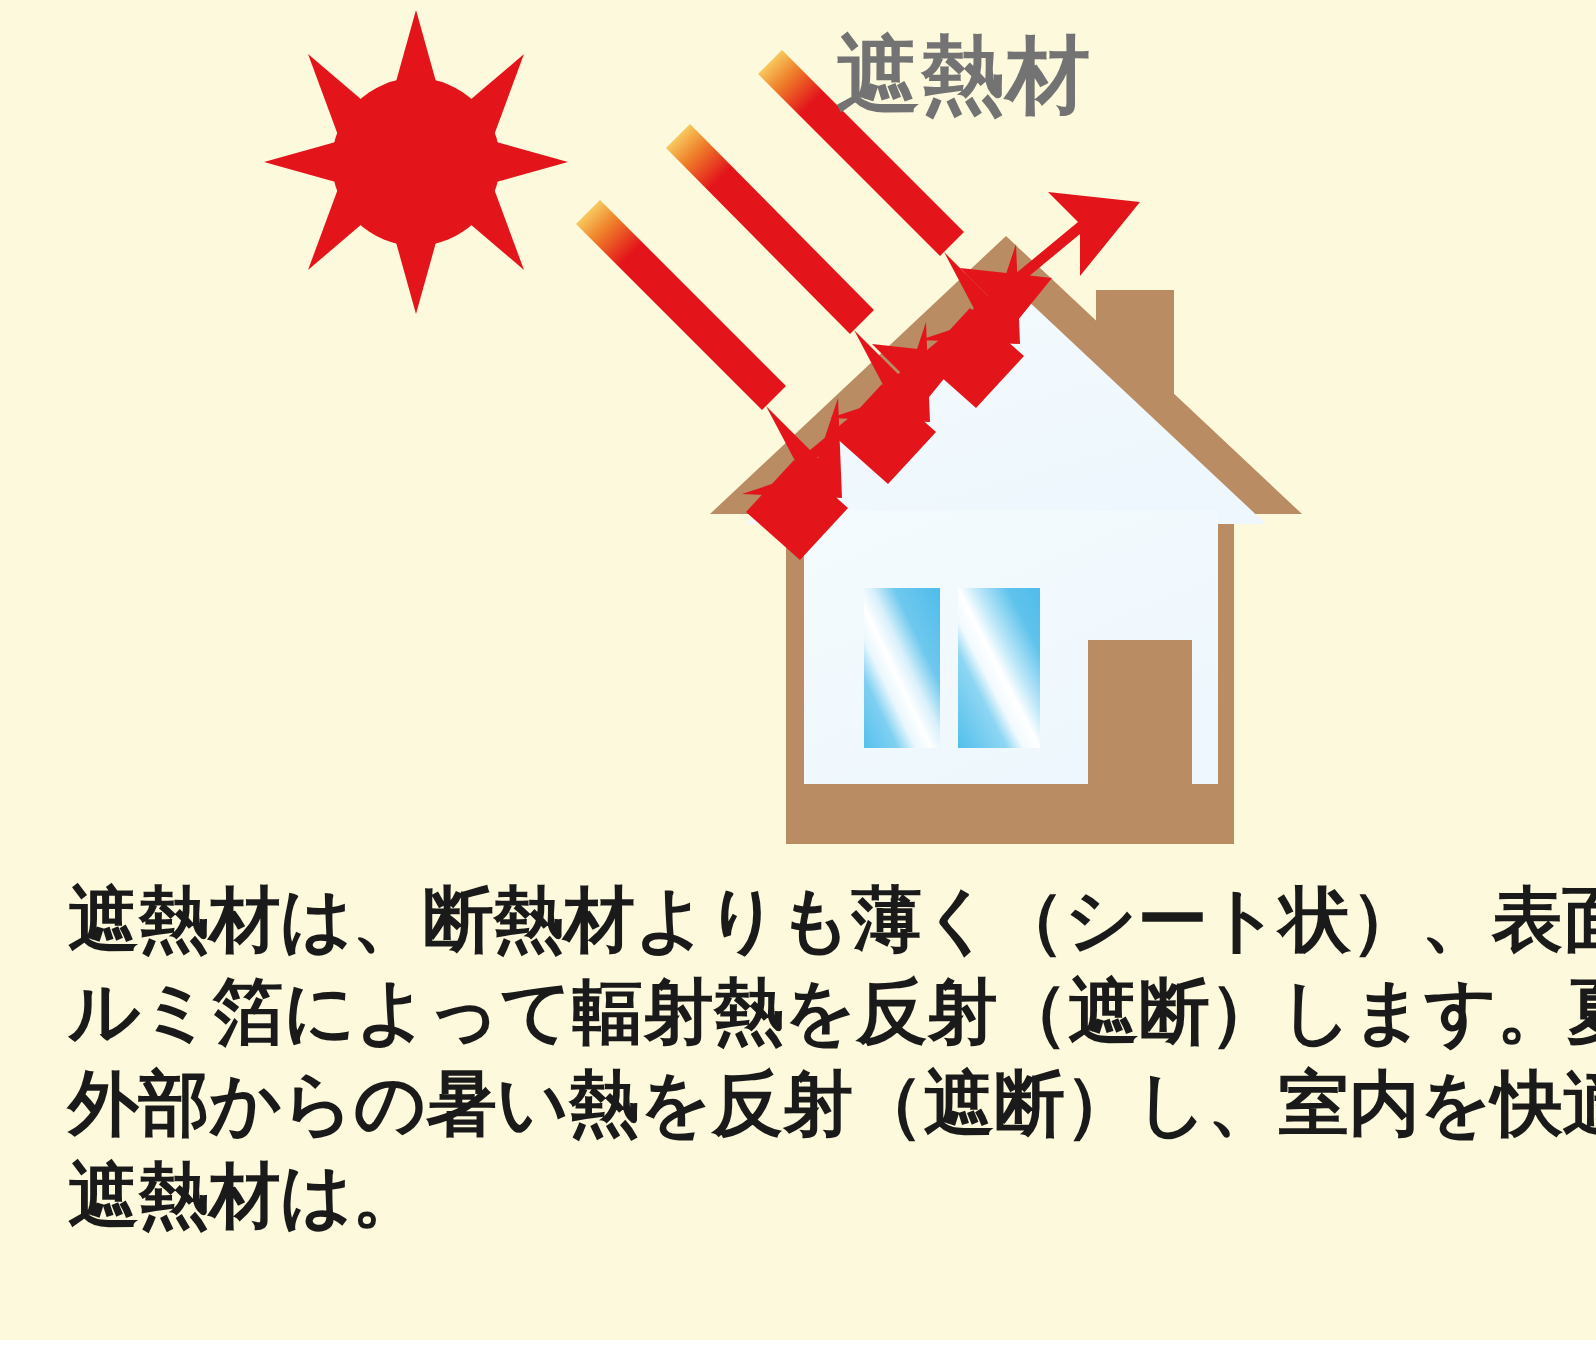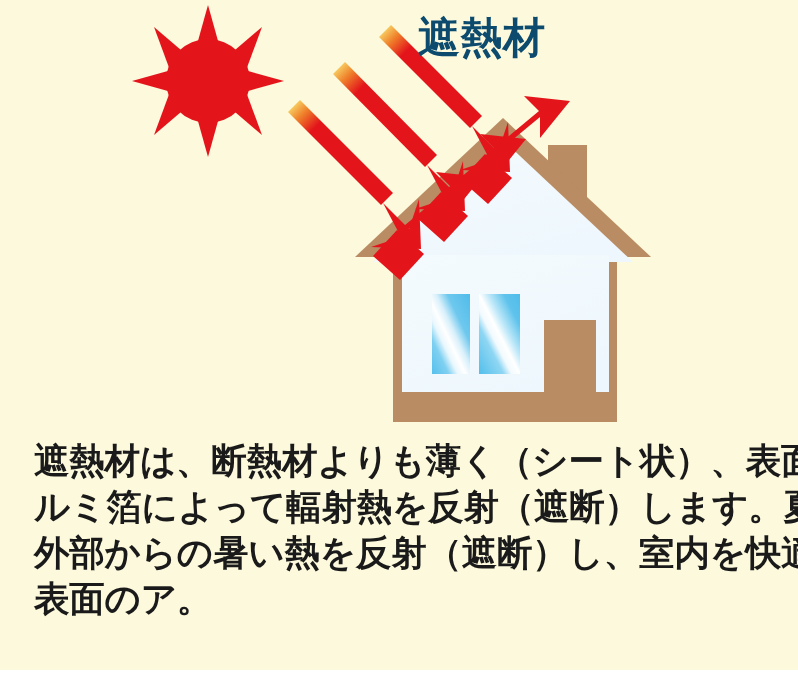--- a/index.html
+++ b/index.html
@@ -36,21 +36,21 @@
     width: 798px;
     height: 440px;
   }
   #diagram-title {
     position: absolute;
     left: 418px;
     top: 14px;
     font-size: 42px;
     line-height: 1.15;
     font-weight: 700;
-    color: #0c4a6e;
+    color: #737373;
     letter-spacing: 0.5px;
     white-space: nowrap;
     font-family: Liberation Sans, sans-serif;
   }
   #caption {
     position: absolute;
     left: 34px;
     top: 438px;
     width: 740px;
     font-size: 35.5px;
@@ -187,16 +187,16 @@
     </g>
 
   </svg>
 
   <div id="diagram-title">遮熱材</div>
 
   <div id="caption">
     <p>遮熱材は、断熱材よりも薄く（シート状）、表面のア</p>
     <p>ルミ箔によって輻射熱を反射（遮断）します。夏は</p>
     <p>外部からの暑い熱を反射（遮断）し、室内を快適に</p>
-    <p>表面のア。</p>
+    <p>遮熱材は。</p>
   </div>
 
 </div>
 
 </body></html>

